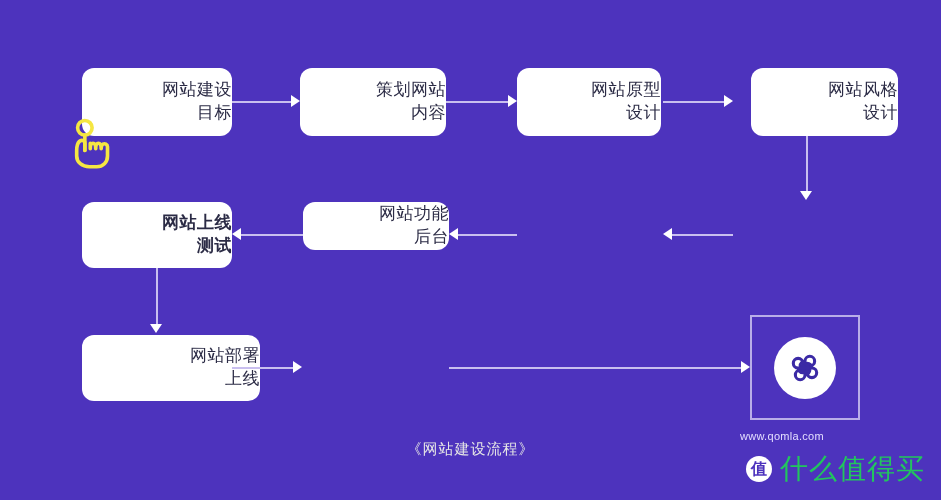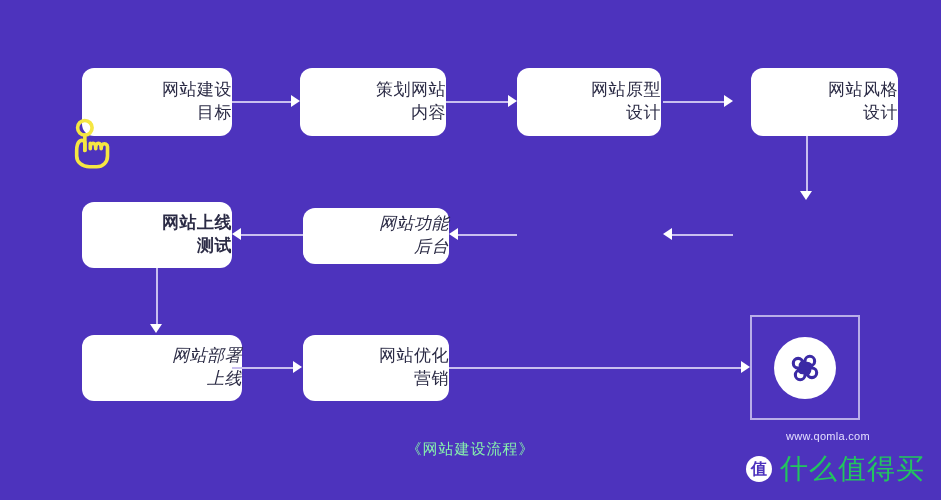--- a/index.html
+++ b/index.html
@@ -86,33 +86,33 @@
     background: #ffffff;
     display: flex;
     align-items: center;
     justify-content: center;
   }
   #logo-url {
     position: absolute;
     left: 740px;
     top: 430px;
     width: 130px;
-    text-align: right;
+    text-align: left;
     color: #e4deff;
     font-size: 11px;
     letter-spacing: 0.3px;
   }
 
   #caption {
     position: absolute;
     left: 0;
     top: 440px;
     width: 941px;
     text-align: center;
-    color: #86efac;
+    color: #e5e5e5;
     font-size: 15px;
     letter-spacing: 1px;
   }
 
   #watermark {
     position: absolute;
     right: 16px;
     bottom: 12px;
     display: flex;
     align-items: center;
@@ -169,36 +169,32 @@
   <div class="node" style="left:733px; top:68px; width:147px; height:68px;margin-left:18px;">
     <span class="l1">网站风格</span>
     <span class="l2">设计</span>
   </div>
 
   <div class="node" style="left:82px; top:202px; width:150px; height:66px;font-weight:bold;">
     <span class="l1">网站上线</span>
     <span class="l2">测试</span>
   </div>
 
-  <div class="node" style="left:303px; top:208px; width:146px; height:56px;font-style:italic;">
+  <div class="node" style="left:303px; top:202px; width:146px; height:48px;">
     <span class="l1">网站功能</span>
     <span class="l2">后台</span>
   </div>
 
 
 
-  <div class="node" style="left:82px; top:335px; width:160px; height:66px;font-style:italic;">
+  <div class="node" style="left:82px; top:335px; width:178px; height:66px;">
     <span class="l1">网站部署</span>
     <span class="l2">上线</span>
   </div>
 
-  <div class="node" style="left:303px; top:335px; width:146px; height:66px;">
-    <span class="l1">网站优化</span>
-    <span class="l2">营销</span>
-  </div>
 
   <div class="conn h" style="left:232px; top:101px; width:60px;"></div>
   <div class="arrowhead right" style="left:291px; top:95px;"></div>
 
   <div class="conn h" style="left:446px; top:101px; width:63px;"></div>
   <div class="arrowhead right" style="left:508px; top:95px;"></div>
 
   <div class="conn h" style="left:663px; top:101px; width:62px;"></div>
   <div class="arrowhead right" style="left:724px; top:95px;"></div>
 

